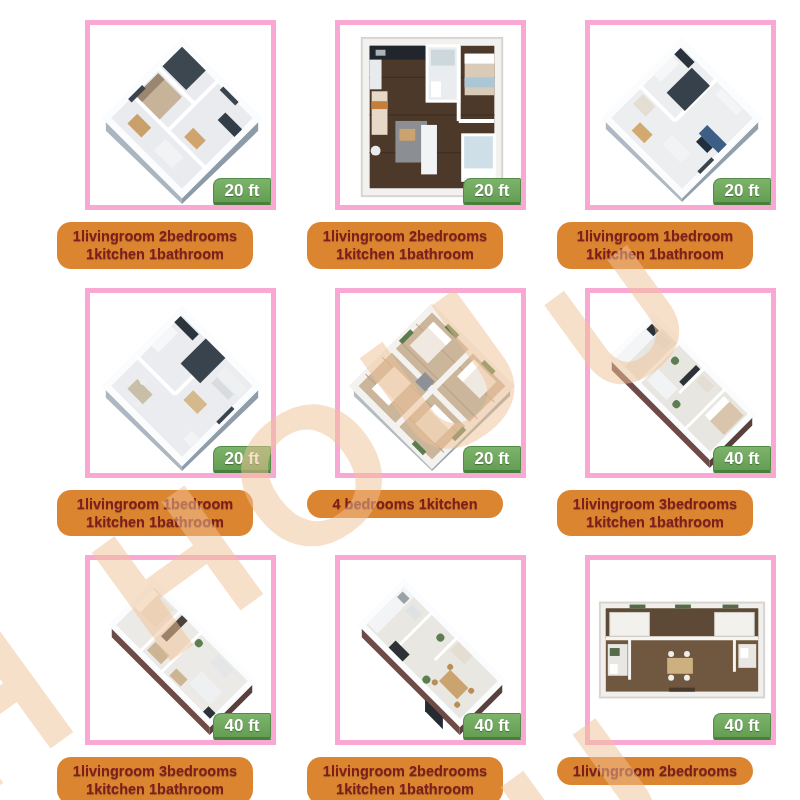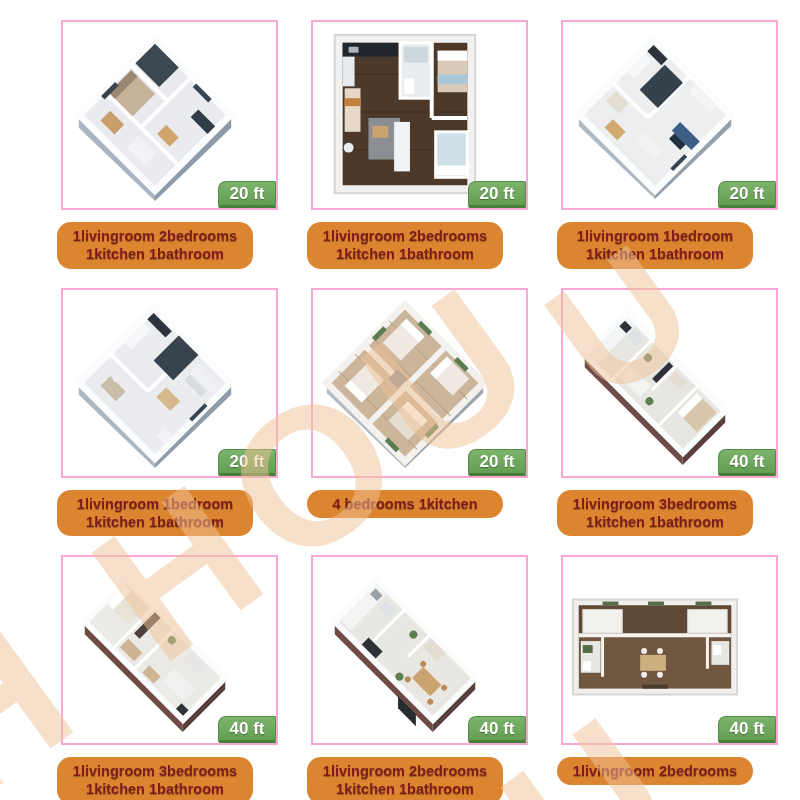--- a/index.html
+++ b/index.html
@@ -8,22 +8,22 @@
   .page { position:relative; width:800px; height:800px; background:#ffffff; overflow:hidden; }
 
   .grid {
     position:absolute; left:61px; top:20px;
     display:grid; grid-template-columns:repeat(3,188px);
     column-gap:62px; row-gap:19px;
   }
   .cell { width:188px; }
 
   .frame {
-    position:relative; width:217px; height:190px;
-    border:2px solid #f9a8d4; background:#ffffff; overflow:hidden;
+    position:relative; width:191px; height:190px;
+    border:5px solid #f9a8d4; background:#ffffff; overflow:hidden;margin-left:24px;
   }
   .frame svg { display:block; width:184px; height:186px; }
 
   .badge {
     position:absolute; right:0; bottom:0;
     min-width:58px; height:27px; padding:0 9px;
     background:linear-gradient(#7db36b,#639e52);
     border:1px solid #4f8c44; border-bottom:3px solid #47803d;
     border-radius:8px 2px 0 2px;
     color:#ffffff; font-weight:bold; font-size:17px; line-height:24px;

